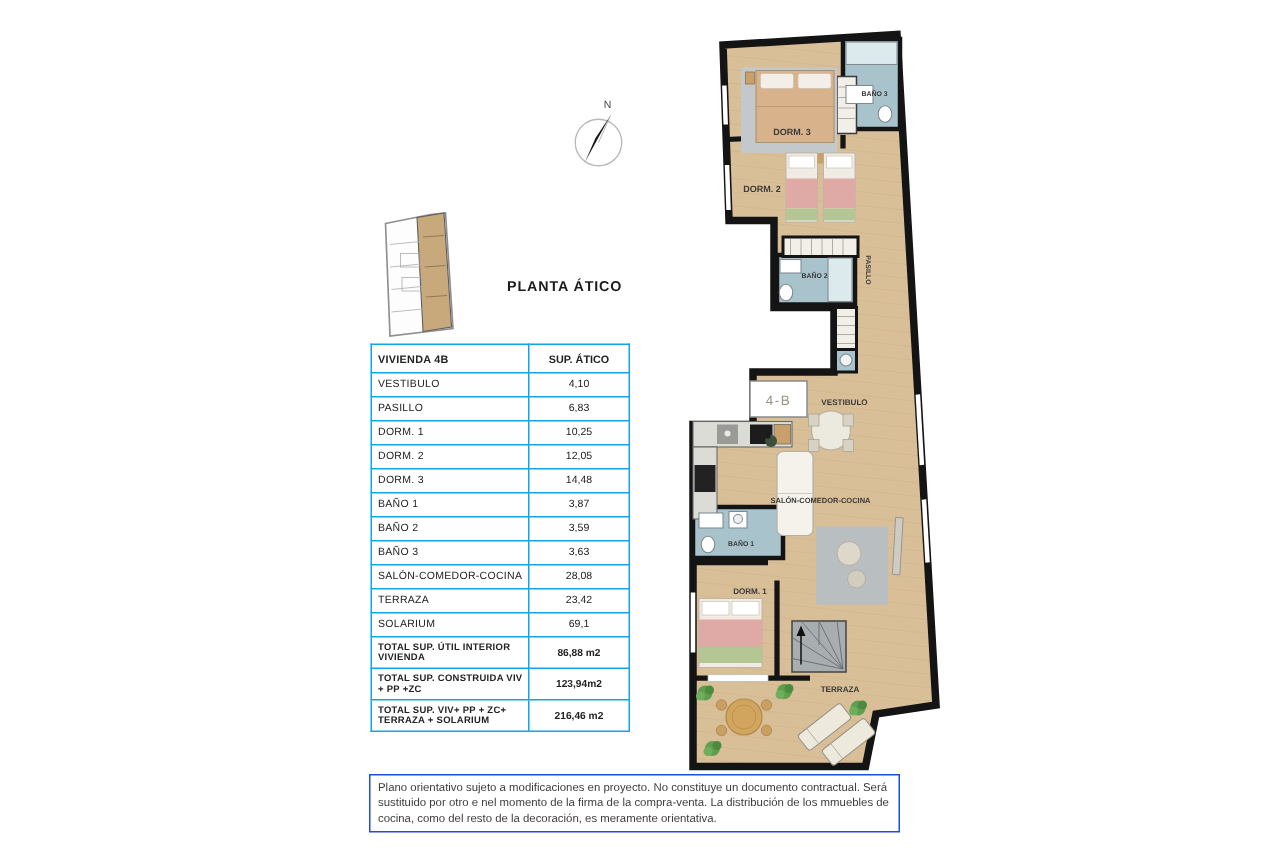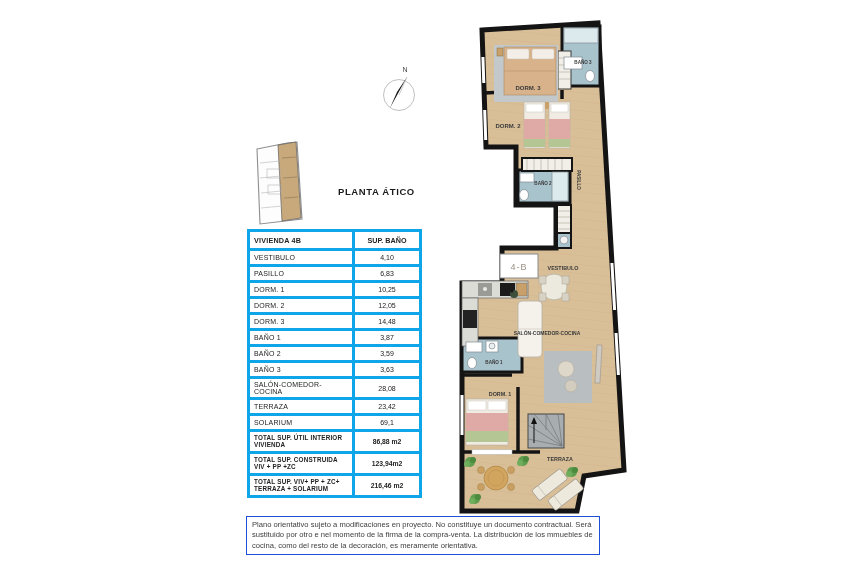--- a/index.html
+++ b/index.html
@@ -9,21 +9,21 @@
 
   
   #keyplan { position:absolute; left:247px; top:133px; }
   #plan-title { position:absolute; left:338px; top:186px; font-size:9.5px; font-weight:bold;
                 letter-spacing:.6px; color:#1b1b1b; }
   #compass { position:absolute; left:382px; top:58px; }
 
   
   #area-table-wrap { position:absolute; left:247px; top:229px; }
   table.areas { border-collapse:collapse; width:172px; table-layout:fixed; }
-  table.areas td { border:3px solid #0ea5e9; vertical-align:middle; color:#222; }
+  table.areas td { border:1px solid #0ea5e9; vertical-align:middle; color:#222; }
   table.areas td.lbl { width:105px; padding:2px 3px 2px 4px; font-size:7px; font-weight:bold; letter-spacing:.2px; }
   table.areas td.val { width:67px; text-align:center; font-size:7px; padding:2px 1px; }
   table.areas tr.hdr td { font-weight:bold; font-size:7.2px; height:19px; }
   table.areas tr.reg { height:16px; }
   table.areas tr.reg td.lbl { font-weight:normal; }
   table.areas tr.tot { height:21px; }
   table.areas tr.tot td.lbl { font-size:6.3px; line-height:1.18; font-weight:bold; }
   table.areas tr.tot td.val { font-weight:bold; font-size:6.8px; }
 
   
@@ -64,21 +64,21 @@
     <circle cx="17" cy="37" r="15.5" fill="none" stroke="#b9b9b9" stroke-width="0.9"></circle>
     <polygon points="25,19 8,50 15,34" fill="#161616"></polygon>
     <line x1="25" y1="19" x2="17" y2="37" stroke="#9a9a9a" stroke-width="0.5"></line>
   </svg>
 
   <div id="area-table-wrap">
     <table class="areas">
       <tbody>
         <tr class="hdr">
           <td class="lbl">VIVIENDA 4B</td>
-          <td class="val">SUP. BAÑO</td>
+          <td class="val">SUP. ÁTICO</td>
         </tr>
         <tr class="reg">
             <td class="lbl">VESTIBULO</td>
             <td class="val">4,10</td>
           </tr>
         <tr class="reg">
             <td class="lbl">PASILLO</td>
             <td class="val">6,83</td>
           </tr>
         <tr class="reg">

